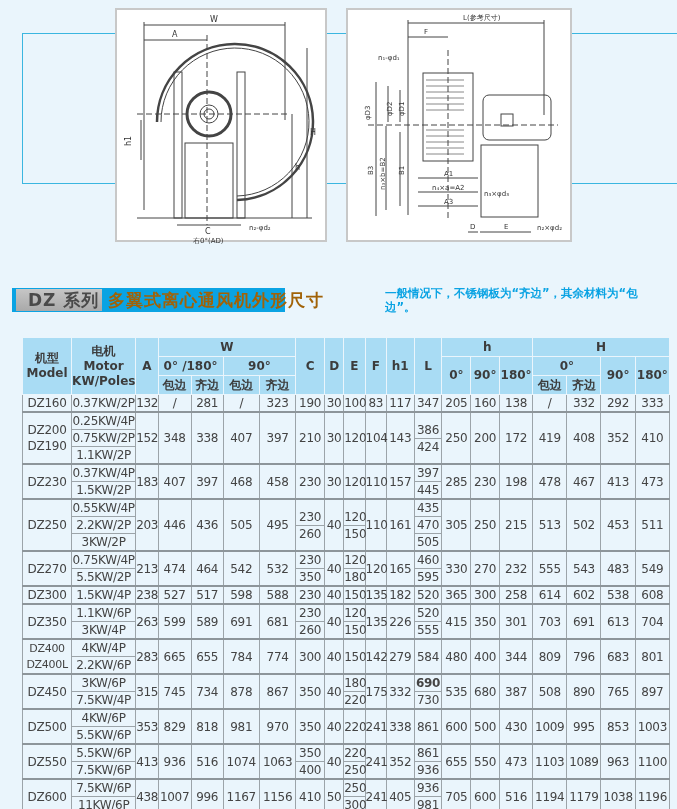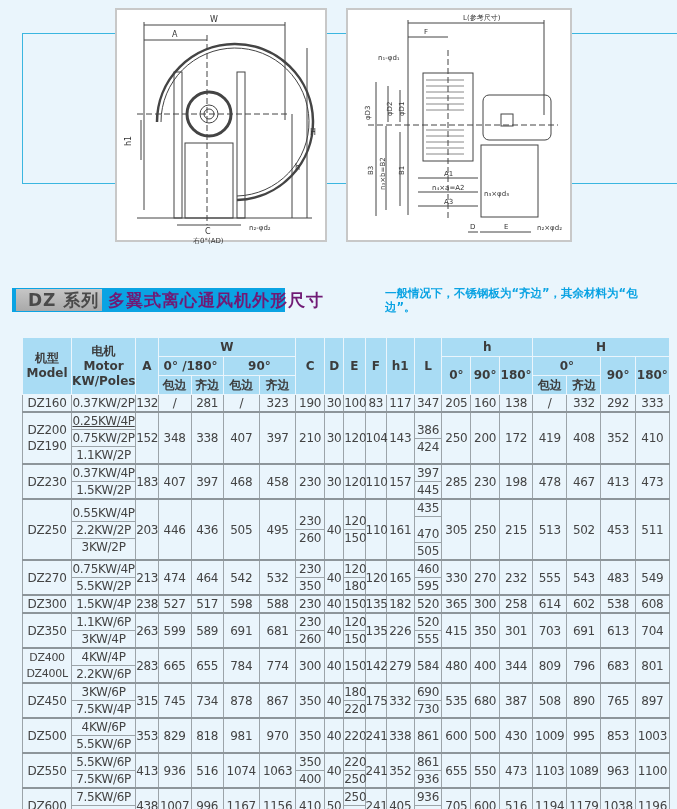--- a/index.html
+++ b/index.html
@@ -18,21 +18,21 @@
   .drawing svg { position:absolute; left:0; top:0; }
   .title-bar { position:absolute; left:12px; top:288px; height:24px; width:273px; background:#0aa3e3; }
   .title-left {
     position:absolute; left:16px; top:289px; width:86px; height:22px;
     background:linear-gradient(#c6c6c6,#a9a9a9);
     color:#4a4a4a; font-size:17px; font-weight:bold; letter-spacing:1px;
     line-height:22px; padding-left:12px; box-sizing:border-box;
   }
   .title-main {
     position:absolute; left:108px; top:288px; height:37px; line-height:24px;
-    color:#701a75; font-size:17px; font-weight:bold; letter-spacing:1px;
+    color:#a16207; font-size:17px; font-weight:bold; letter-spacing:1px;
   }
   .note {
     position:absolute; left:385px; top:286px; width:275px;
     color:#0aa3e3; font-size:11.5px; font-weight:bold; line-height:14px;
   }
   table.spec {
     position:absolute; left:22px; top:337px; width:648px;
     border-collapse:collapse; table-layout:fixed;
     font-size:12px; color:#444;
   }
@@ -245,21 +245,21 @@
         <td>332</td>
         <td>292</td>
         <td>333</td>
       </tr>
       <tr class="grp" style="height: 50px;">
         <td>
           <span class="" style="display: block;">DZ200</span>
           <span class="" style="display: block;">DZ190</span>
         </td>
         <td>
-          <span class="sub" style="display: block; text-decoration: underline;">0.25KW/4P</span>
+          <span class="sub" style="display: block;">0.25KW/4P</span>
           <span class="sub" style="display: block;">0.75KW/2P</span>
           <span class="sub" style="display: block;">1.1KW/2P</span>
         </td>
         <td>152</td>
         <td>348</td>
         <td>338</td>
         <td>407</td>
         <td>397</td>
         <td>210</td>
         <td>30</td>
@@ -324,21 +324,21 @@
         </td>
         <td>40</td>
         <td>
           <span class="sub" style="display: block;">120</span>
           <span class="sub" style="display: block;">150</span>
         </td>
         <td>110</td>
         <td>161</td>
         <td>
           <span class="sub" style="display: block;">435</span>
-          <span class="sub" style="display: block; margin-top: 9px;">470</span>
+          <span class="sub" style="display: block;">470</span>
           <span class="sub" style="display: block;">505</span>
         </td>
         <td>305</td>
         <td>250</td>
         <td>215</td>
         <td>513</td>
         <td>502</td>
         <td>453</td>
         <td>511</td>
       </tr>
@@ -473,21 +473,21 @@
         <td>867</td>
         <td>350</td>
         <td>40</td>
         <td>
           <span class="sub" style="display: block;">180</span>
           <span class="sub" style="display: block;">220</span>
         </td>
         <td>175</td>
         <td>332</td>
         <td>
-          <span class="sub" style="display: block;">690</span>
+          <span class="sub" style="display: block; font-weight: bold;">690</span>
           <span class="sub" style="display: block;">730</span>
         </td>
         <td>535</td>
         <td>680</td>
         <td>387</td>
         <td>508</td>
         <td>890</td>
         <td>765</td>
         <td>897</td>
       </tr>

